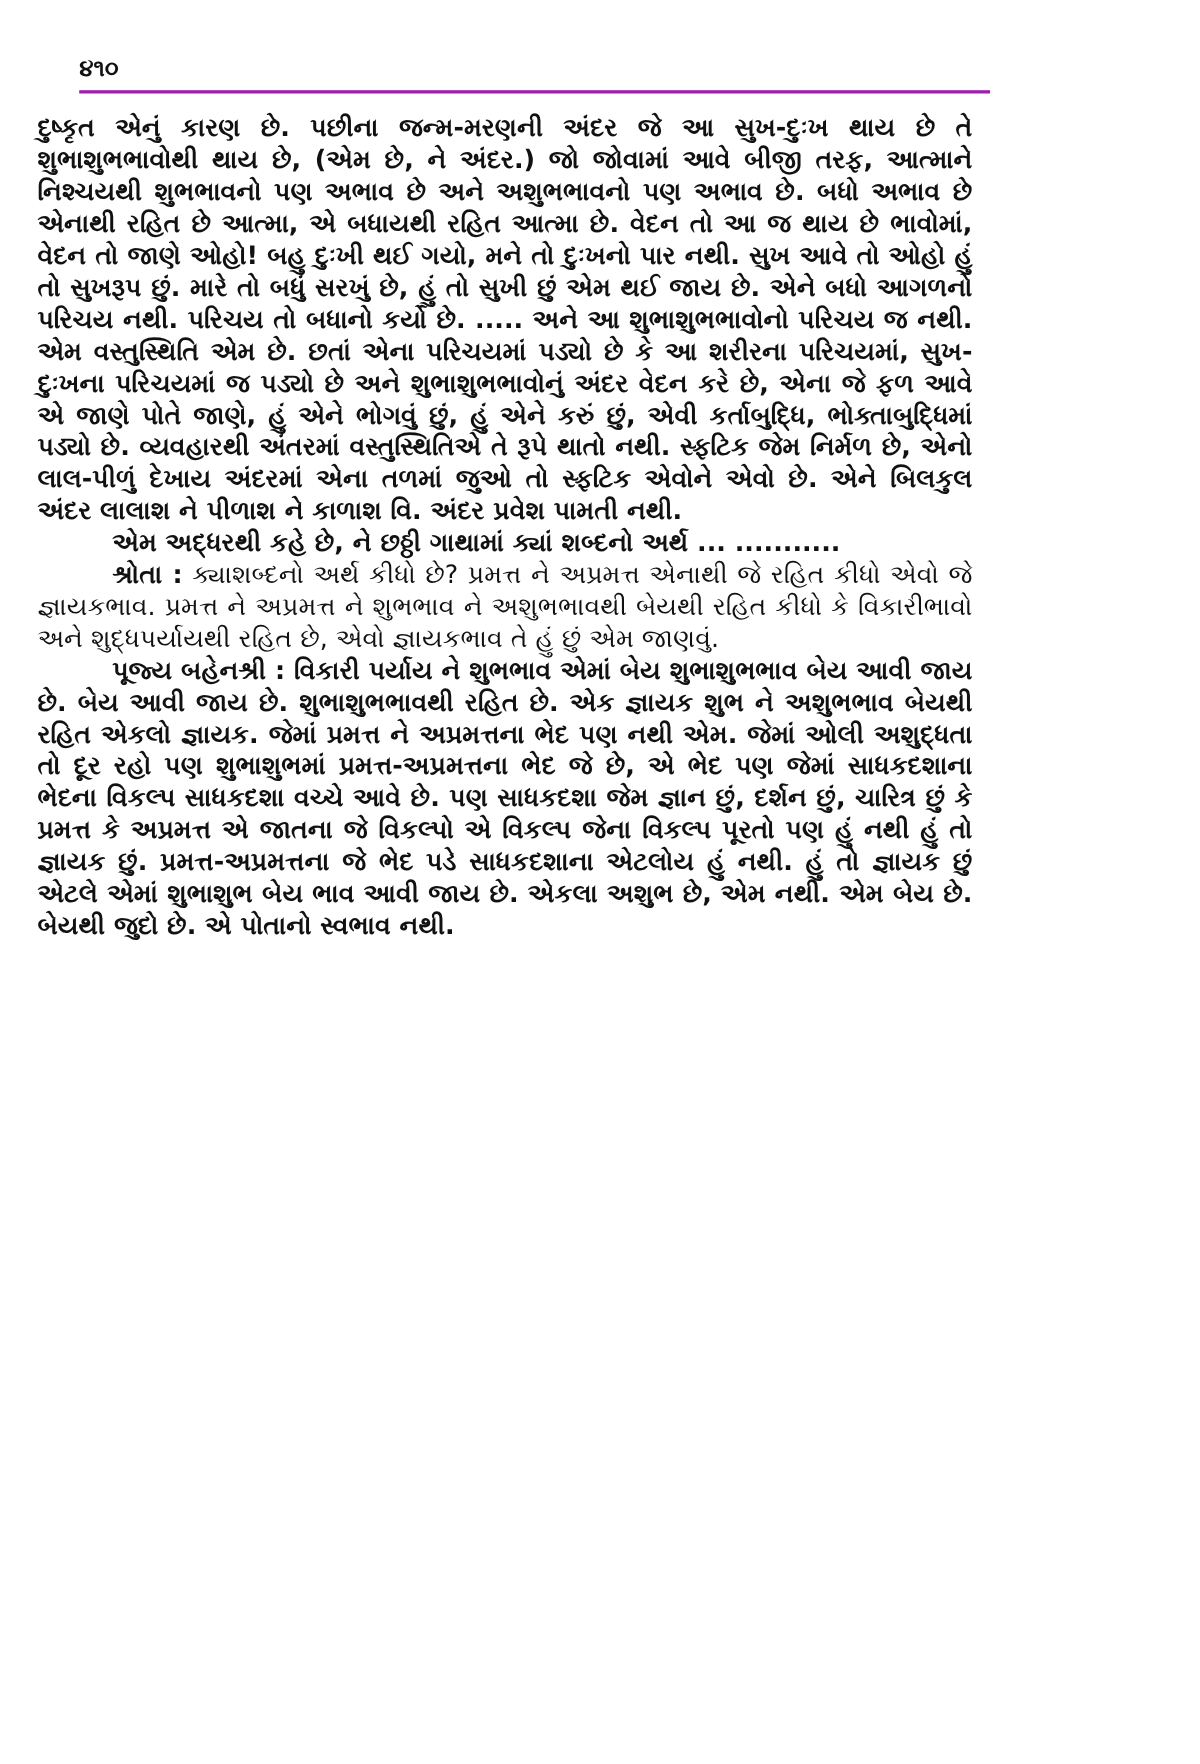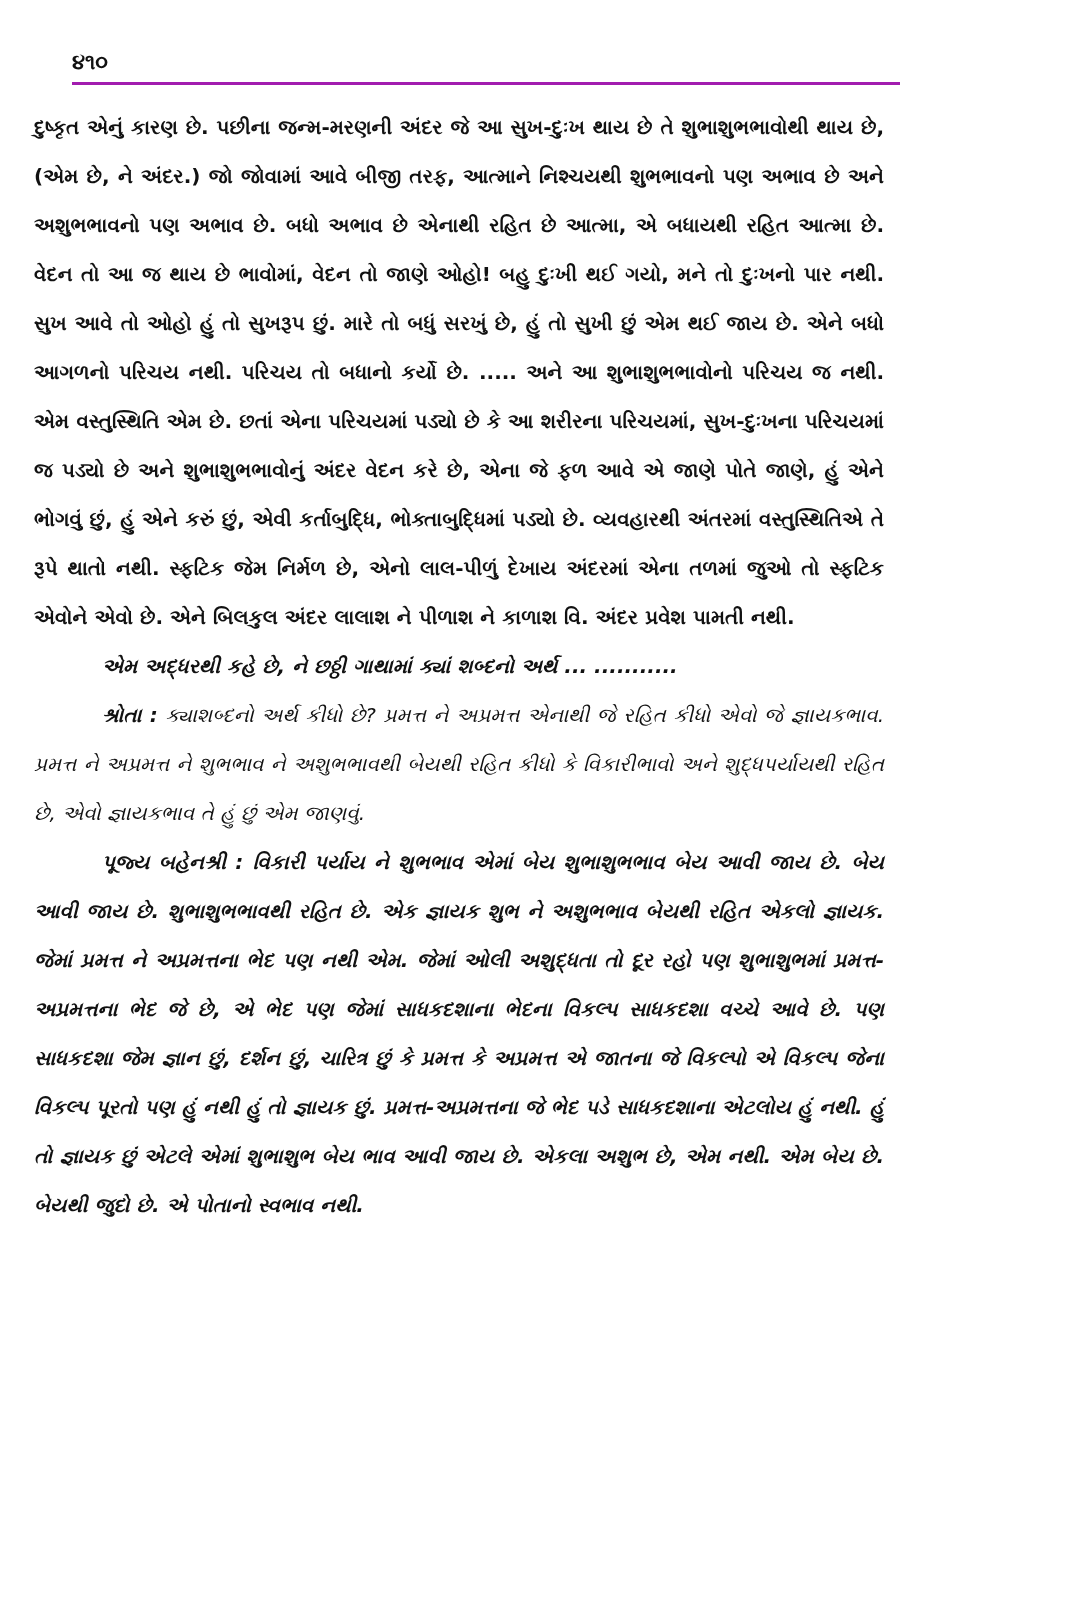--- a/index.html
+++ b/index.html
@@ -1,22 +1,22 @@
 <!DOCTYPE html>
 <html><head>
   <meta charset="utf-8">
   <style>
     html, body { margin:0; padding:0; background:#ffffff; }
     body { width:1091px; height:1604px; position:relative; overflow:hidden; color:#111; font-family:"DejaVu Sans", sans-serif; }
     .header { position:absolute; left:34px; top:42px; width:828px; height:40px; border-bottom:3px solid #a21caf;margin-left:38px; }
     .page-number { position:absolute; left:0; bottom:8px; font-size:21px; font-weight:bold; }
     .running-title { position:absolute; right:0; bottom:6px; font-size:25px; font-weight:bold; }
     .body { position:absolute; left:34px; top:103px; width:850px; }
-    .para { margin:0; font-size:20px; line-height:49px; text-align:justify; font-weight:bold; }
-    .para.indent { text-indent:68px;font-style:italic; }
+    .para { margin:0; font-size:23px; line-height:29px; text-align:justify; font-weight:bold; }
+    .para.indent { text-indent:68px; }
     .para.light { font-weight:normal; }
     .speaker { font-weight:bold; }
   </style>
 </head>
 <body>
 
 <div class="header">
   <span class="page-number">૪૧૦</span>
 </div>
 

